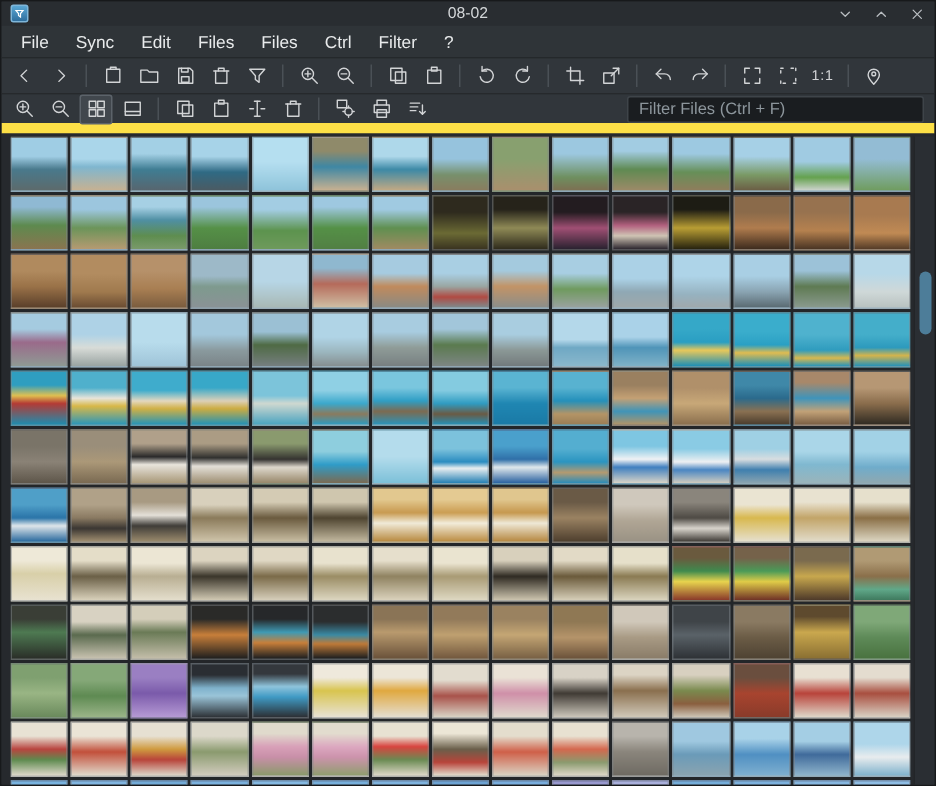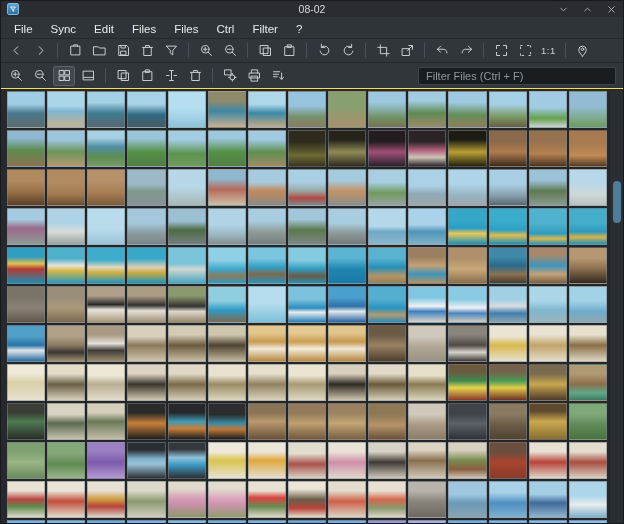--- a/index.html
+++ b/index.html
@@ -18,21 +18,21 @@
   .win-title{position:absolute;left:0;right:0;text-align:center;font-size:10.5px;color:#d4d7d9;pointer-events:none;}
   .win-controls{margin-left:auto;display:flex;gap:13px;align-items:center;z-index:2;}
   .winbtn{display:inline-flex;}
   .winbtn svg{width:11px;height:11px;fill:none;stroke:#b9bdc1;stroke-width:1.8;stroke-linecap:round;stroke-linejoin:round;}
   
   .menubar{height:22px;display:flex;align-items:flex-end;background:#2f3438;padding:0 4px;border-bottom:1px solid #24282b;}
   .menu-item{font-size:11.5px;color:#e9ebec;padding:3px 9px;border-radius:2px;cursor:default;}
   
   .toolbar{display:flex;align-items:center;background:#31363b;padding:0 3px;}
   .toolbar.main{height:24px;border-bottom:1px solid #26292c;}
-  .toolbar.preview{height:26px;border-bottom:1px solid #fde047;}
+  .toolbar.preview{height:26px;border-bottom:7px solid #fde047;}
   .tool{width:22px;height:20px;display:inline-flex;align-items:center;justify-content:center;border-radius:2px;margin:0 1px;}
   .tool svg{width:15px;height:15px;fill:none;stroke:#d2d4d6;stroke-width:1.5;stroke-linecap:round;stroke-linejoin:round;}
   .tool.active{background:#41474d;border:1px solid #5c636a;}
   .tool-text{font-size:9.5px;color:#d2d4d6;letter-spacing:0.5px;width:auto;padding:0 3px;}
   .sep{width:1px;height:15px;background:#4a5056;margin:0 5px;display:inline-block;}
   .filter-input{
     margin-left:auto;margin-right:4px;width:198px;height:18px;
     background:#1a1d20;border:1px solid #3e4449;border-radius:2px;
     color:#c4c8cb;font-size:11px;padding:0 7px;outline:none;
     font-family:"Liberation Sans","DejaVu Sans",sans-serif;

